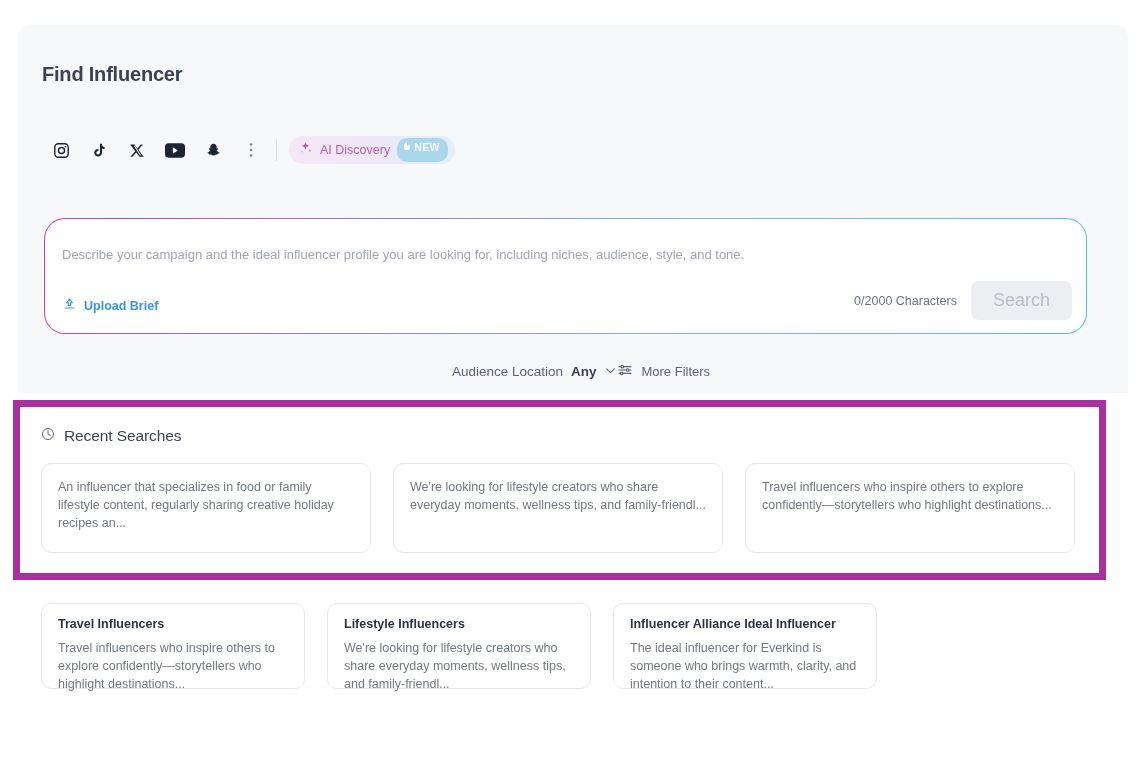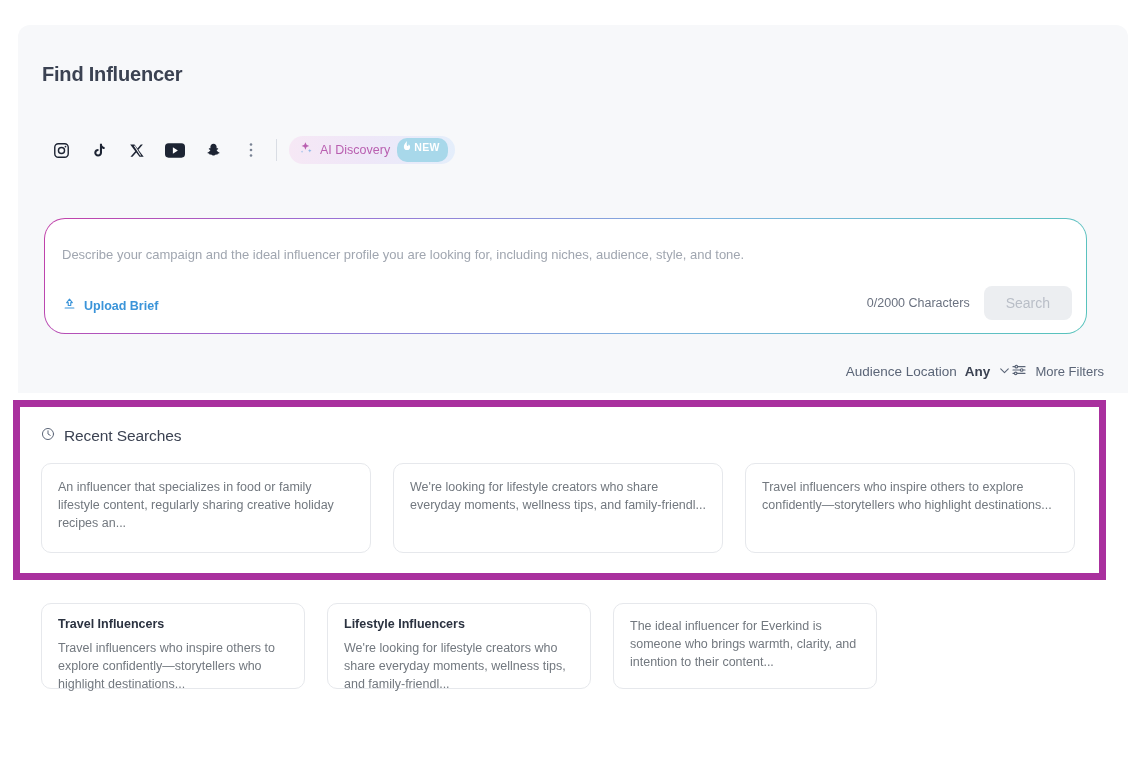--- a/index.html
+++ b/index.html
@@ -77,28 +77,28 @@
     color: #3a94d9; font-size: 12.5px; font-weight: bold; cursor: pointer;
   }
   .prompt-right {
     position: absolute; right: 14px; bottom: 13px;
     display: flex; align-items: center; gap: 14px;
   }
   .char-count { font-size: 12.5px; color: #6b7280; }
   .search-btn {
     background: #eceef1; color: #b9bec7;
     border: none; border-radius: 8px;
-    font-size: 14px; font-family: inherit;
+    font-size: 18px; font-family: inherit;
     padding: 9px 22px; cursor: default;
   }
 
   
   .filters-row {
     position: absolute; left: 40px; right: 24px; top: 337px;
-    display: flex; align-items: center; justify-content: flex-end;
+    display: flex; align-items: center; justify-content: center;
   }
   .aud-loc {
     display: flex; align-items: center; gap: 8px;
     font-size: 13.5px; color: #5b6577; cursor: pointer;
   }
   .aud-loc .bold { font-weight: bold; color: #3b4252; }
   .more-filters {
     display: flex; align-items: center; gap: 8px;
     font-size: 13px; color: #5b6577; cursor: pointer;
   }
@@ -295,18 +295,19 @@
     <div class="persona-cards">
       <div class="persona-card">
         <div class="persona-title">Travel Influencers</div>
         <div class="persona-desc">Travel influencers who inspire others to explore confidently—storytellers who highlight destinations...</div>
       </div>
       <div class="persona-card">
         <div class="persona-title">Lifestyle Influencers</div>
         <div class="persona-desc">We're looking for lifestyle creators who share everyday moments, wellness tips, and family-friendl...</div>
       </div>
       <div class="persona-card">
+        <div class="persona-title">Influencer Alliance Ideal Influencer</div>
         <div class="persona-desc">The ideal influencer for Everkind is someone who brings warmth, clarity, and intention to their content...</div>
       </div>
     </div>
   </div>
 
 </div>
 
 </body></html>

